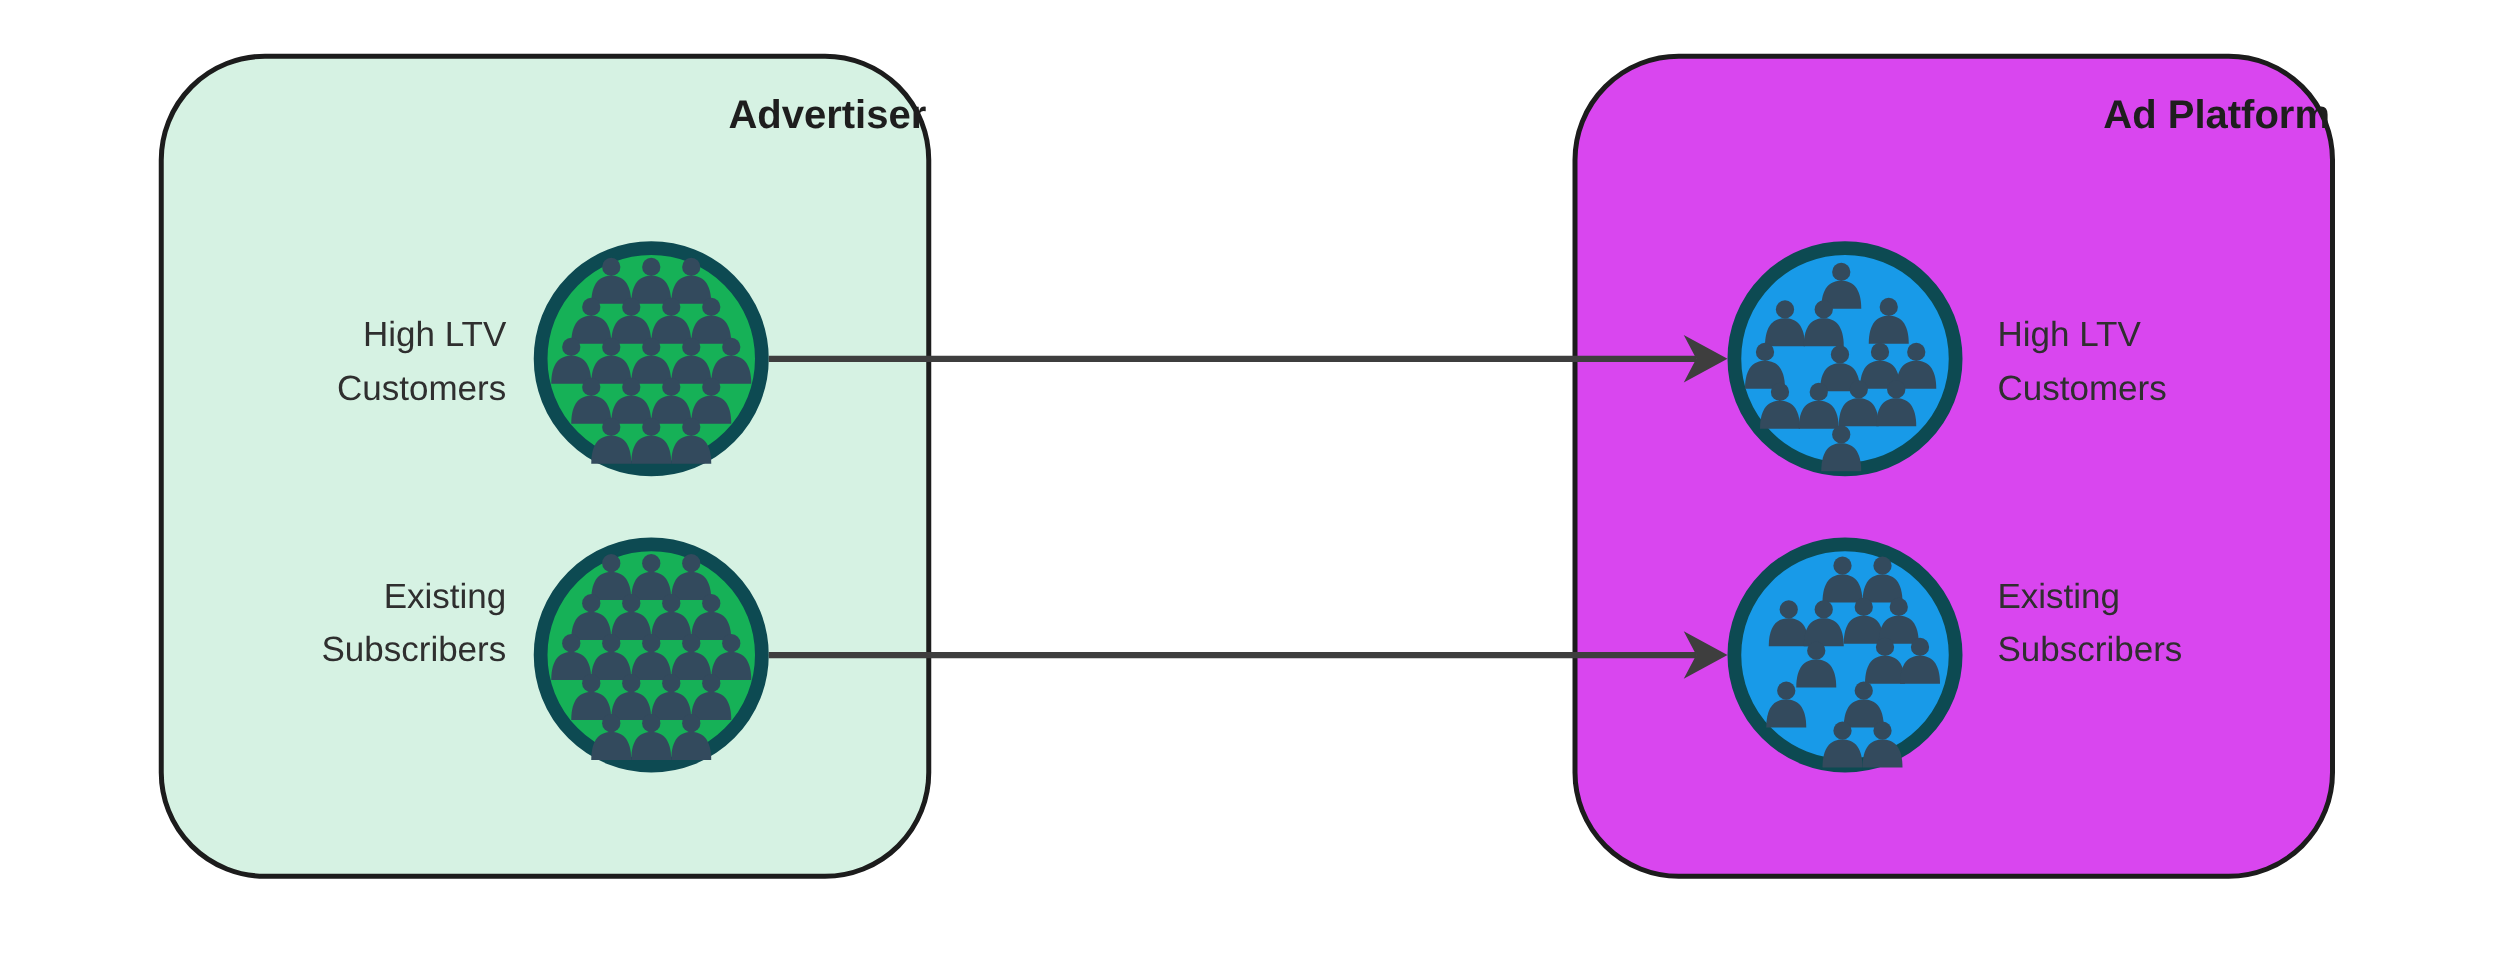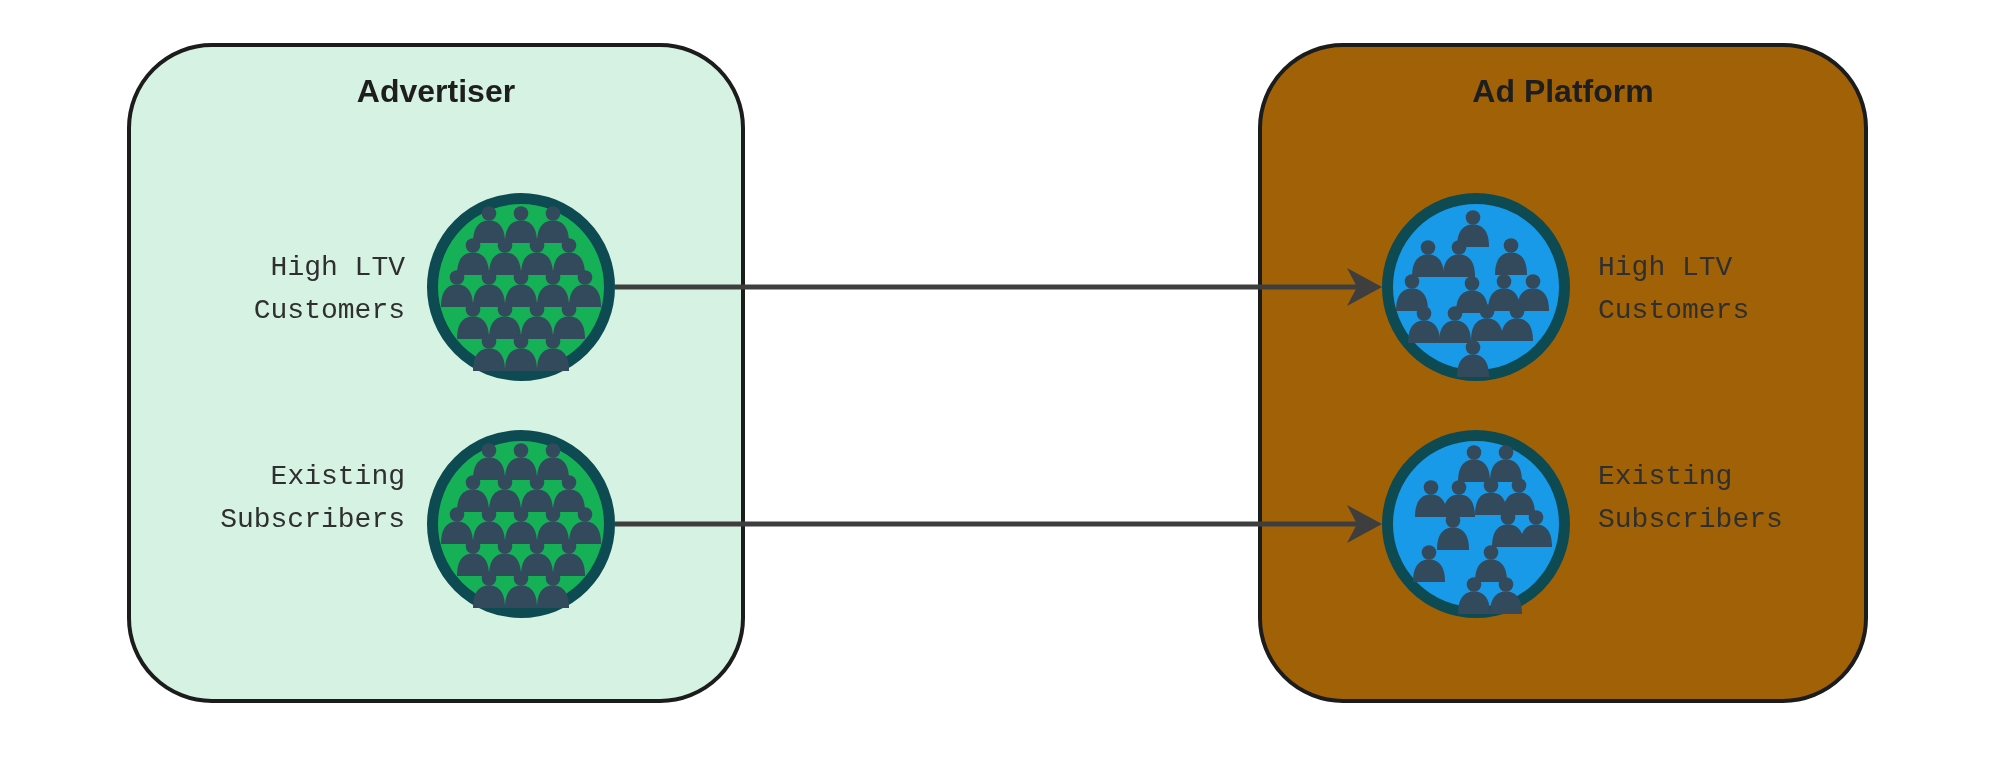--- a/index.html
+++ b/index.html
@@ -21,56 +21,56 @@
     height: 660px;
     border: 4px solid #1c1c1c;
     border-radius: 85px;
     box-sizing: border-box;
     z-index: 1;
   }
   .box-advertiser { left: 127px; width: 618px; }
   .box-platform  { left: 1258px; width: 610px; }
   .group-title {
     margin-top: 24px;
-    text-align: center;
+    text-align: right;
     font-size: 32px;
     font-weight: bold;
     color: #1e1e1e;
     line-height: 40px;
   }
   #diagram-layer {
     position: absolute;
     left: 0; top: 0;
     width: 1999px;
     height: 778px;
     z-index: 2;
   }
   .label {
     position: absolute;
     z-index: 3;
     font-size: 28px;
     line-height: 43px;
     color: #2f2f2f;
   }
-  .label .line { display: block; font-family: Liberation Mono, monospace; }
+  .label .line { display: block; }
   .label.side-left  { left: 145px;  width: 260px; text-align: right; }
   .label.side-right { left: 1598px; width: 280px; text-align: left; }
   .label.row-top    { top: 246px; }
   .label.row-bottom { top: 455px; }
 </style>
 </head>
 <body>
 
 <div class="canvas" style="background: rgb(255, 255, 255);">
 
   <div class="group-box box-advertiser" style="background: rgb(214, 242, 227); border-color: rgb(28, 28, 28);">
     <div class="group-title" style="color: rgb(30, 30, 30);">Advertiser</div>
   </div>
 
-  <div class="group-box box-platform" style="background: #a16207; border-color: rgb(28, 28, 28);">
+  <div class="group-box box-platform" style="background: #d946ef; border-color: rgb(28, 28, 28);">
     <div class="group-title" style="color: rgb(30, 30, 30);">Ad Platform</div>
   </div>
 
   <svg id="diagram-layer" viewBox="0 0 1999 778" xmlns="http://www.w3.org/2000/svg">
       <g transform="translate(521,287)">
         <circle cx="0" cy="0" r="88.5" fill="#16b157" stroke="#0d4a52" stroke-width="11"></circle>
         <g transform="translate(-32,-64)" fill="#334a5d">
           <circle cx="0" cy="-9.5" r="7.3"></circle>
           <path d="M -16 20 C -16 3 -9 -2.5 0 -2.5 C 9 -2.5 16 3 16 20 Z"></path>
         </g>

